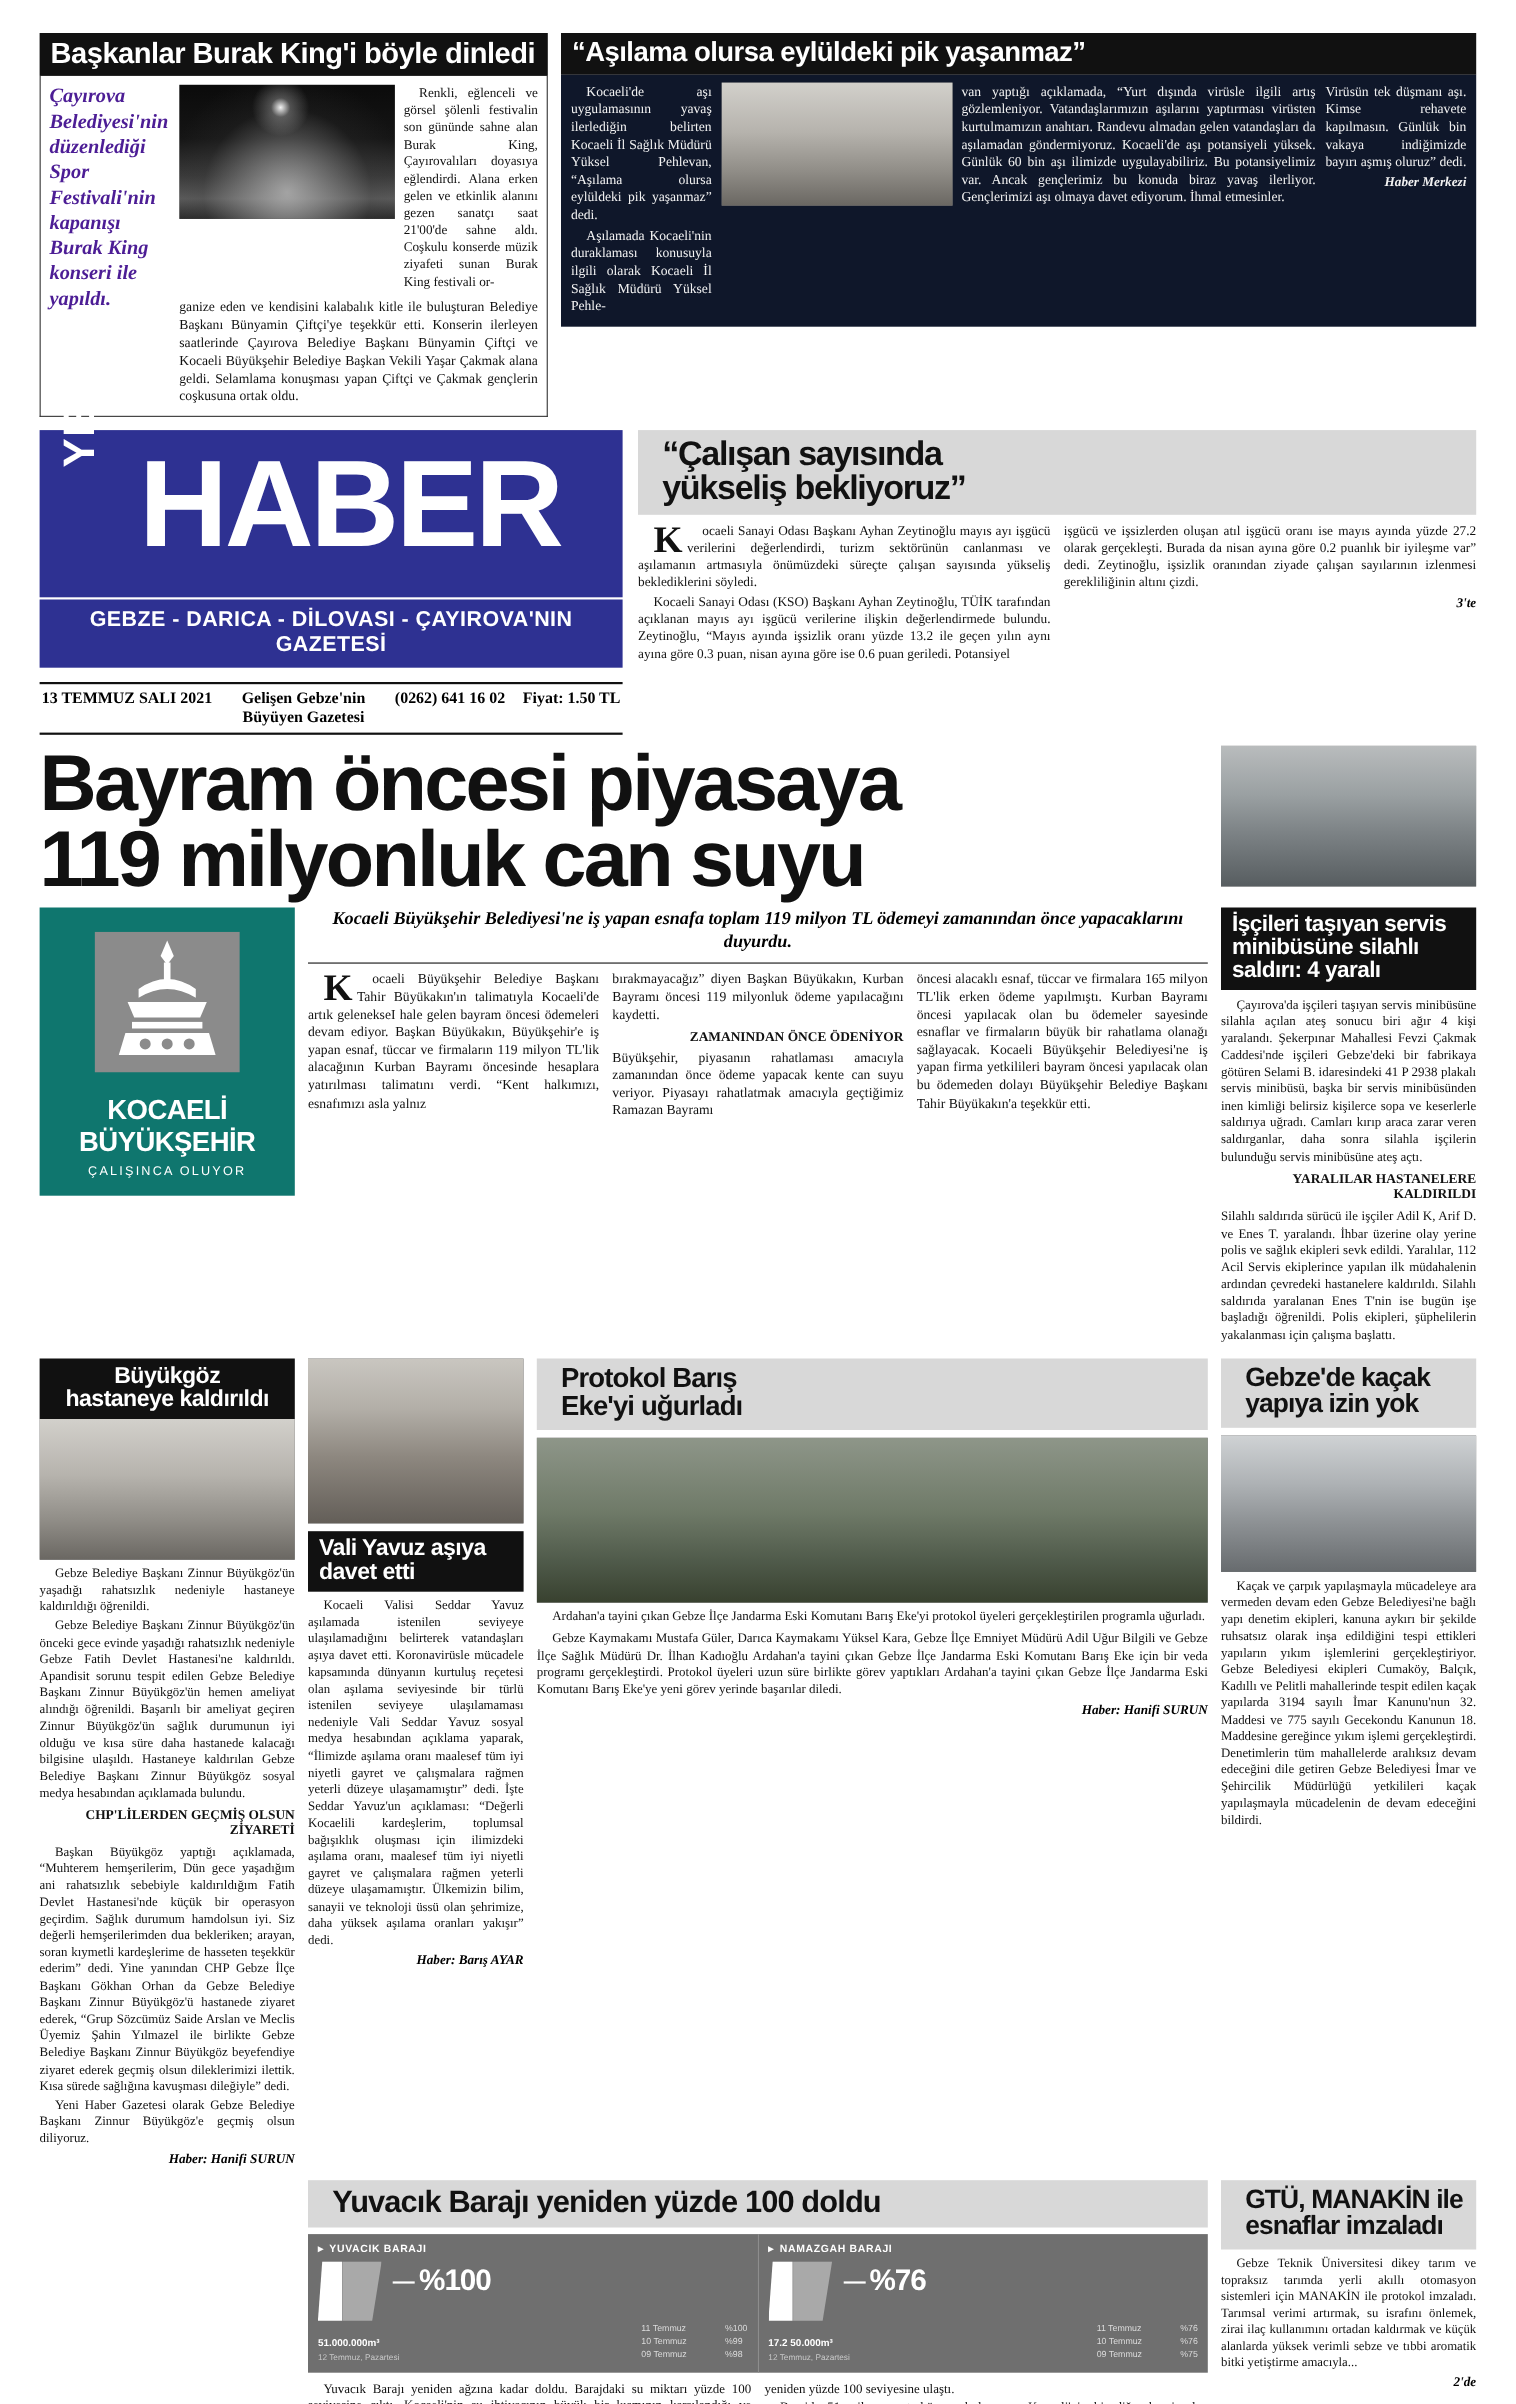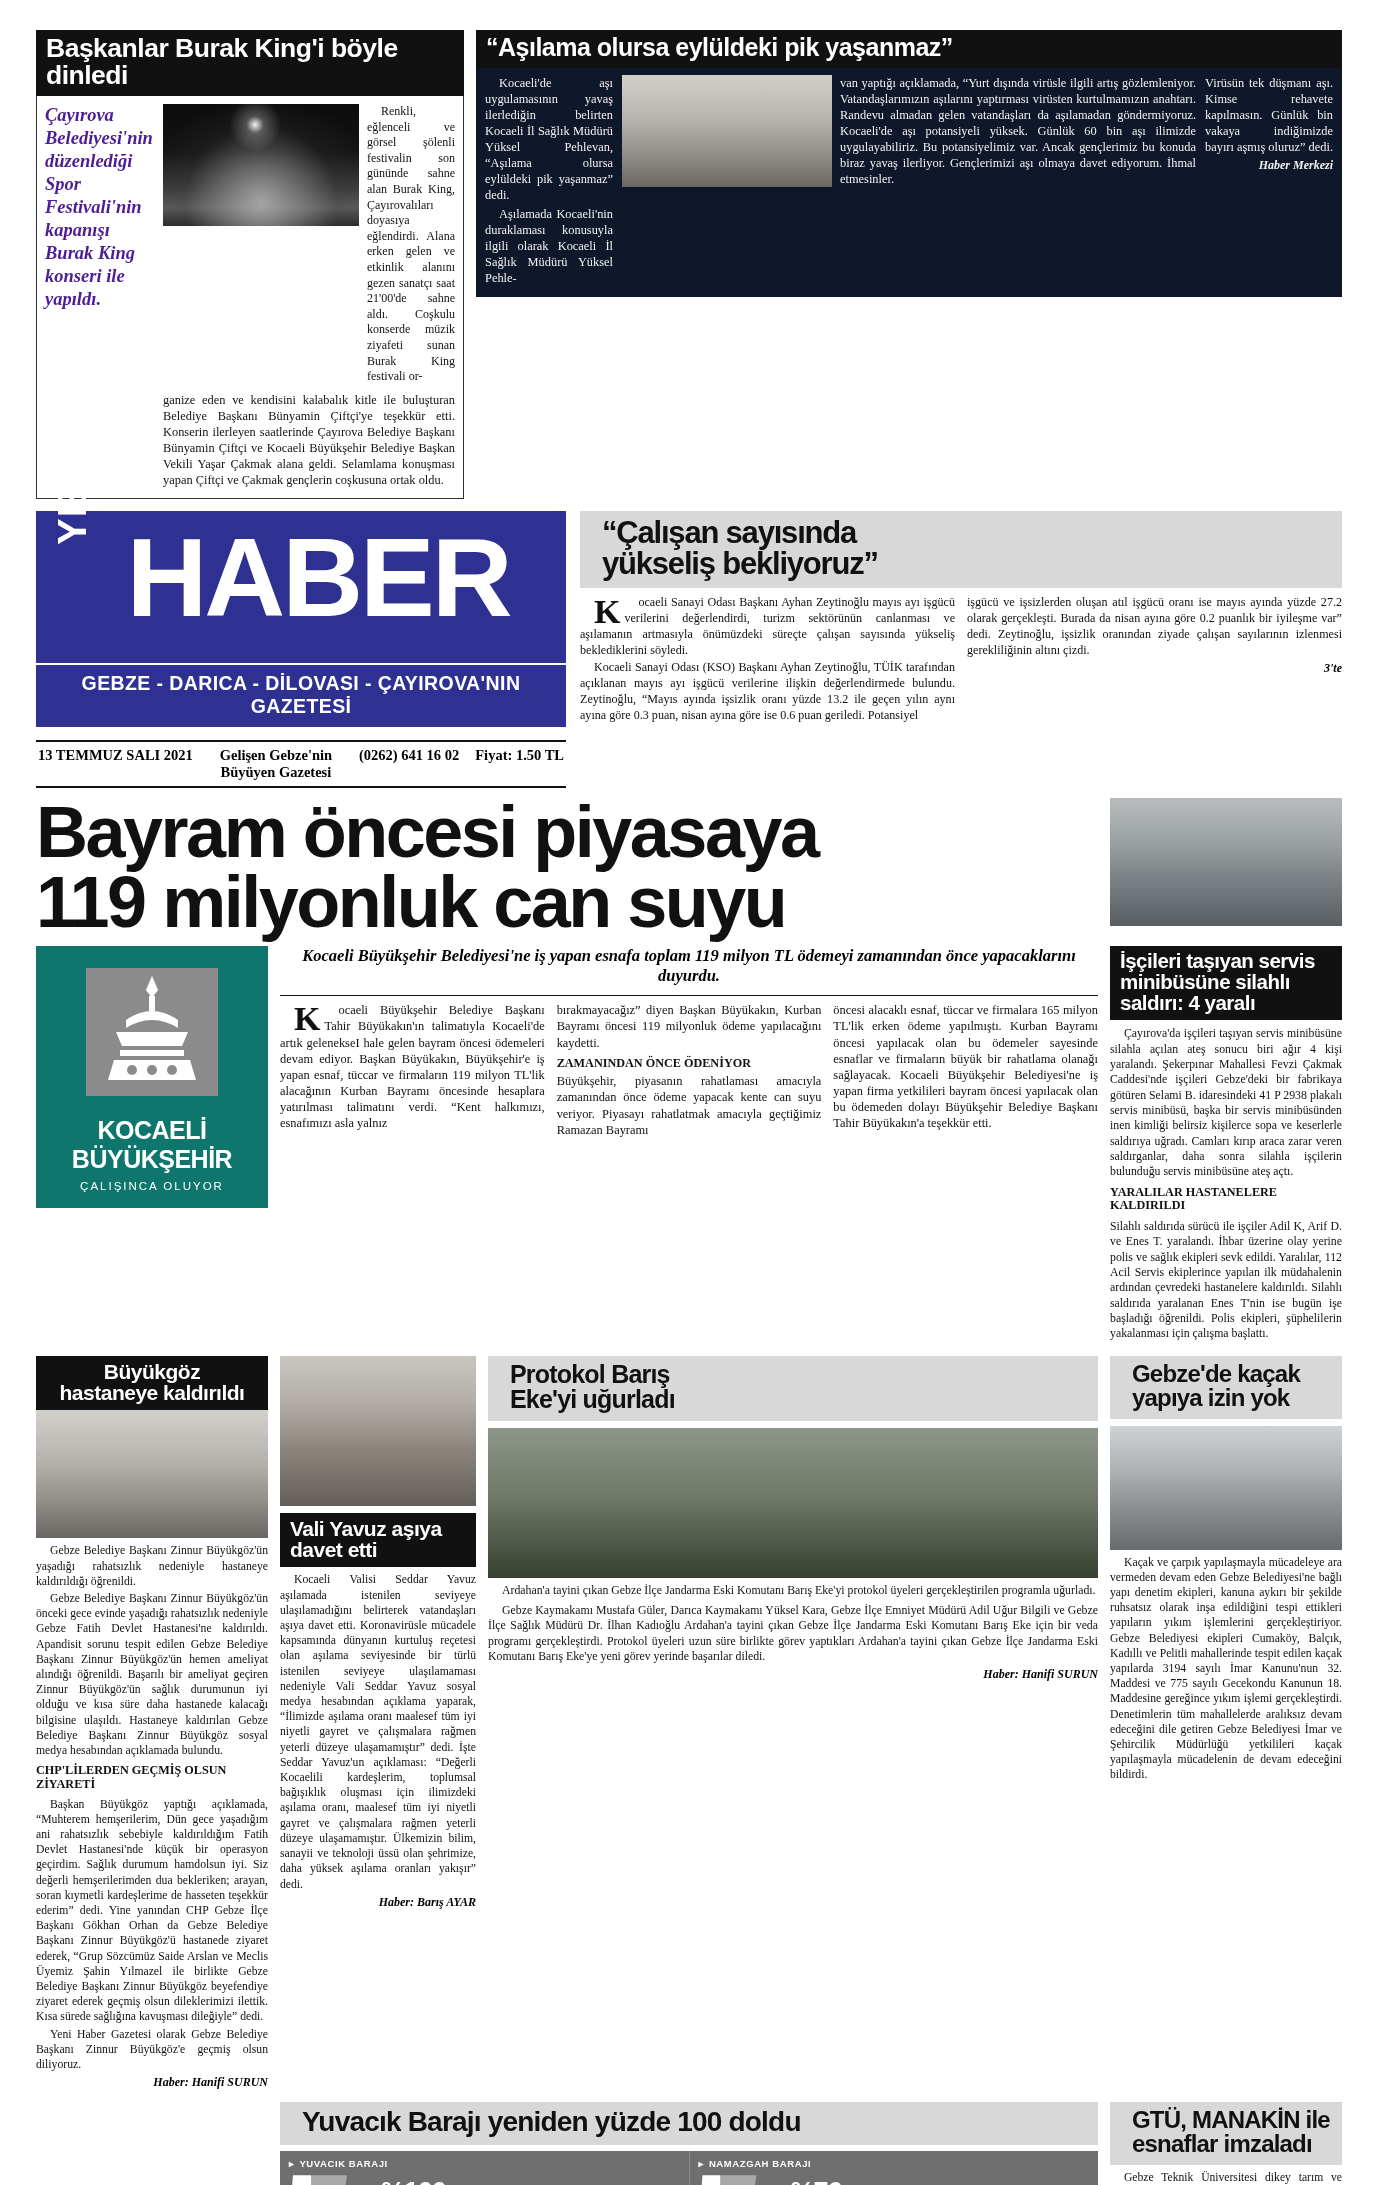--- a/index.html
+++ b/index.html
@@ -44,21 +44,21 @@
     text-align: justify;
     hyphens: auto;
     color: #111;
   }
   .body-txt p { text-indent: 14px; margin-bottom: 2px; }
   .body-txt p.ni { text-indent: 0; }
   .sub-hd {
     font-family: "Liberation Serif", serif;
     font-weight: bold;
     font-size: 12.2px;
-    text-align: left;
+    text-align: right;
     line-height: 1.12;
     margin: 6px 0 3px 0;
     color: #111;
   }
   .byline {
     font-family: "Liberation Serif", serif;
     font-style: italic;
     font-weight: bold;
     font-size: 12px;
     text-align: right;
@@ -95,21 +95,21 @@
       linear-gradient(180deg, #cfd2d4 0%, #aeb2b5 35%, #8c9093 65%, #676b6e 100%);
   }
   .photo-grad.room {
     background:
       linear-gradient(180deg, #d2d0cb 0%, #b6b3ad 40%, #908d87 72%, #6a6762 100%);
   }
   .hr-thin { border-top: 1px solid #111; }
 
   
   .top-strip { display: flex; gap: 12px; align-items: stretch; }
-  .top-left { width: 428px; }
+  .top-left { width: 462px; }
   .top-right { flex: 1; }
 
   .top-left .blk-hd { font-size: 26.5px; }
   .top-box {
     border: 1px solid #333;
     border-top: none;
     padding: 8px 8px 8px 8px;
     display: flex;
     gap: 10px;
     min-height: 196px;

